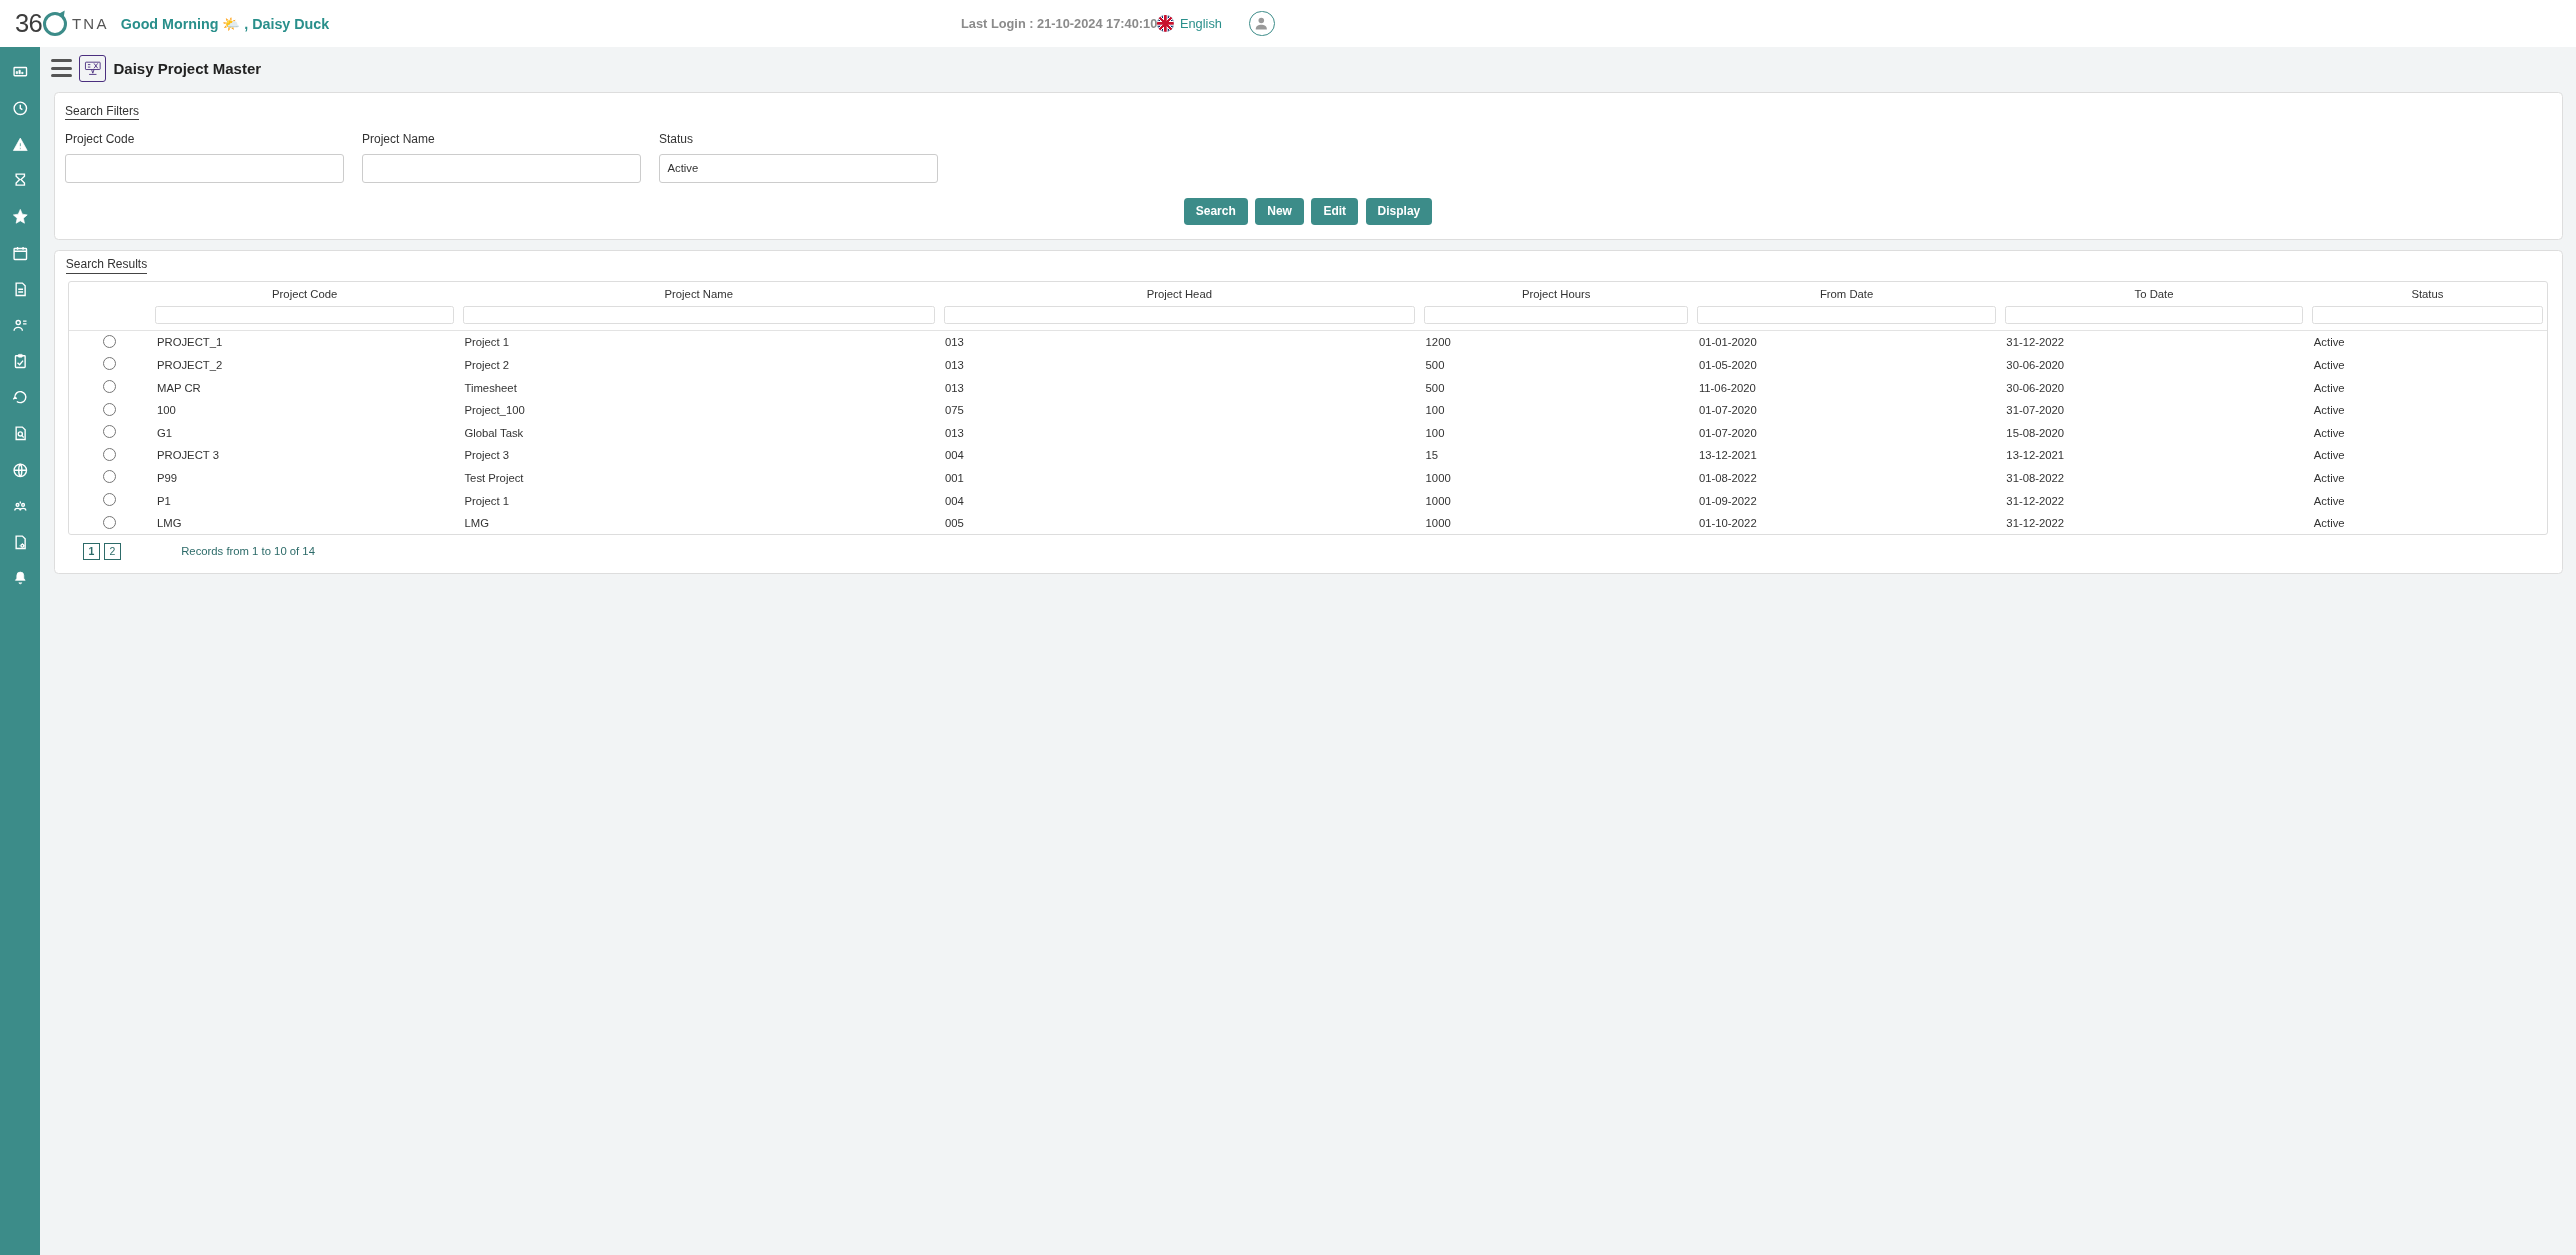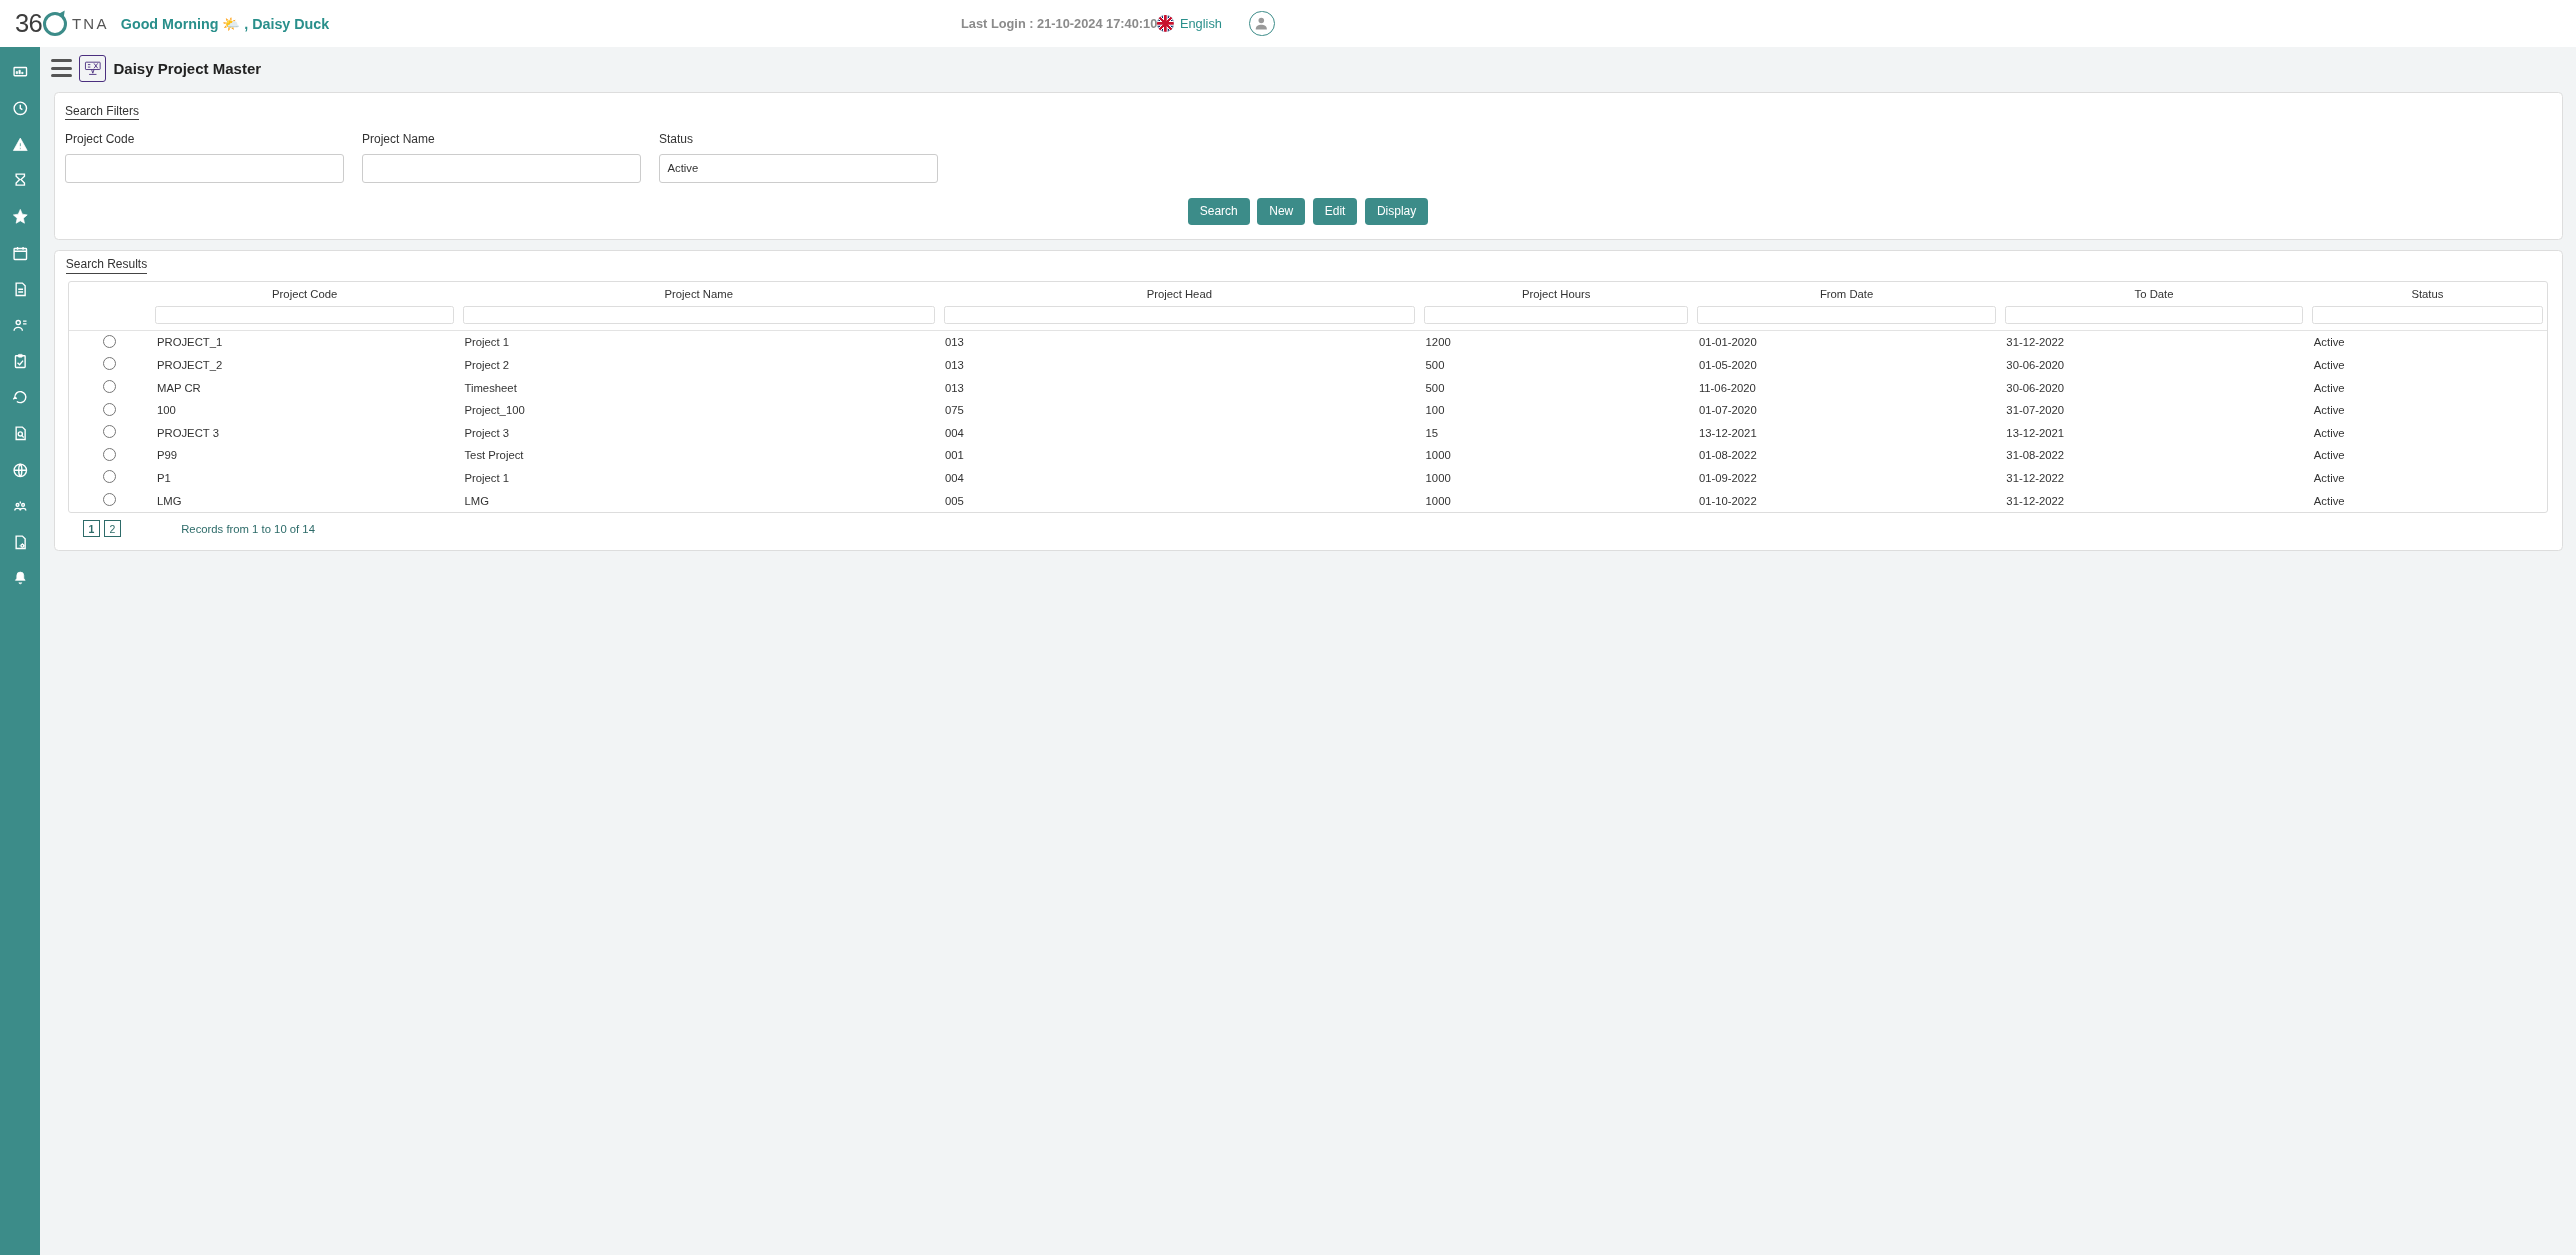--- a/index.html
+++ b/index.html
@@ -182,20 +182,21 @@
     margin-top: 4.5px;
   }
   .btn {
     background: #3c8c89;
     color: #fff;
     border: none;
     border-radius: 3.8px;
     padding: 6.8px 12px;
     font-size: 12px;
     cursor: pointer;
+    font-weight: bold;
   }
 
   
   .results-panel { padding-bottom: 10px; overflow: hidden; }
   .table-wrap {
     border: 0.8px solid #ddd;
     border-radius: 3px;
     margin: 0 3px;
     overflow: hidden;
   }
@@ -461,20 +462,30 @@
               <td>100</td>
               <td>Project_100</td>
               <td>075</td>
               <td>100</td>
               <td>01-07-2020</td>
               <td>31-07-2020</td>
               <td>Active</td>
             </tr>
             <tr>
               <td class="radio-cell"><input type="radio" name="rowsel" style=""></td>
+              <td>G1</td>
+              <td>Global Task</td>
+              <td>013</td>
+              <td>100</td>
+              <td>01-07-2020</td>
+              <td>15-08-2020</td>
+              <td>Active</td>
+            </tr>
+            <tr>
+              <td class="radio-cell"><input type="radio" name="rowsel" style=""></td>
               <td>PROJECT 3</td>
               <td>Project 3</td>
               <td>004</td>
               <td>15</td>
               <td>13-12-2021</td>
               <td>13-12-2021</td>
               <td>Active</td>
             </tr>
             <tr>
               <td class="radio-cell"><input type="radio" name="rowsel" style=""></td>

